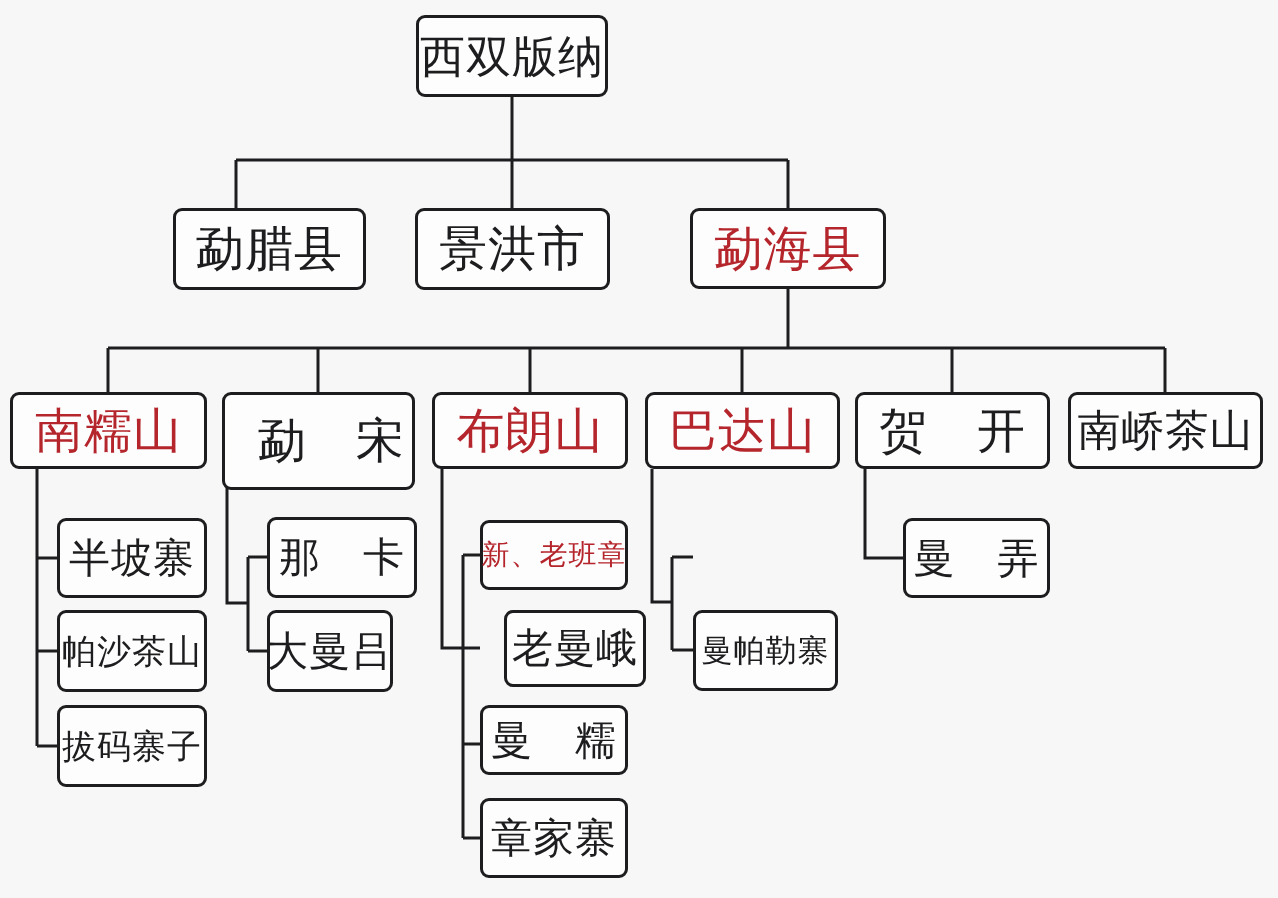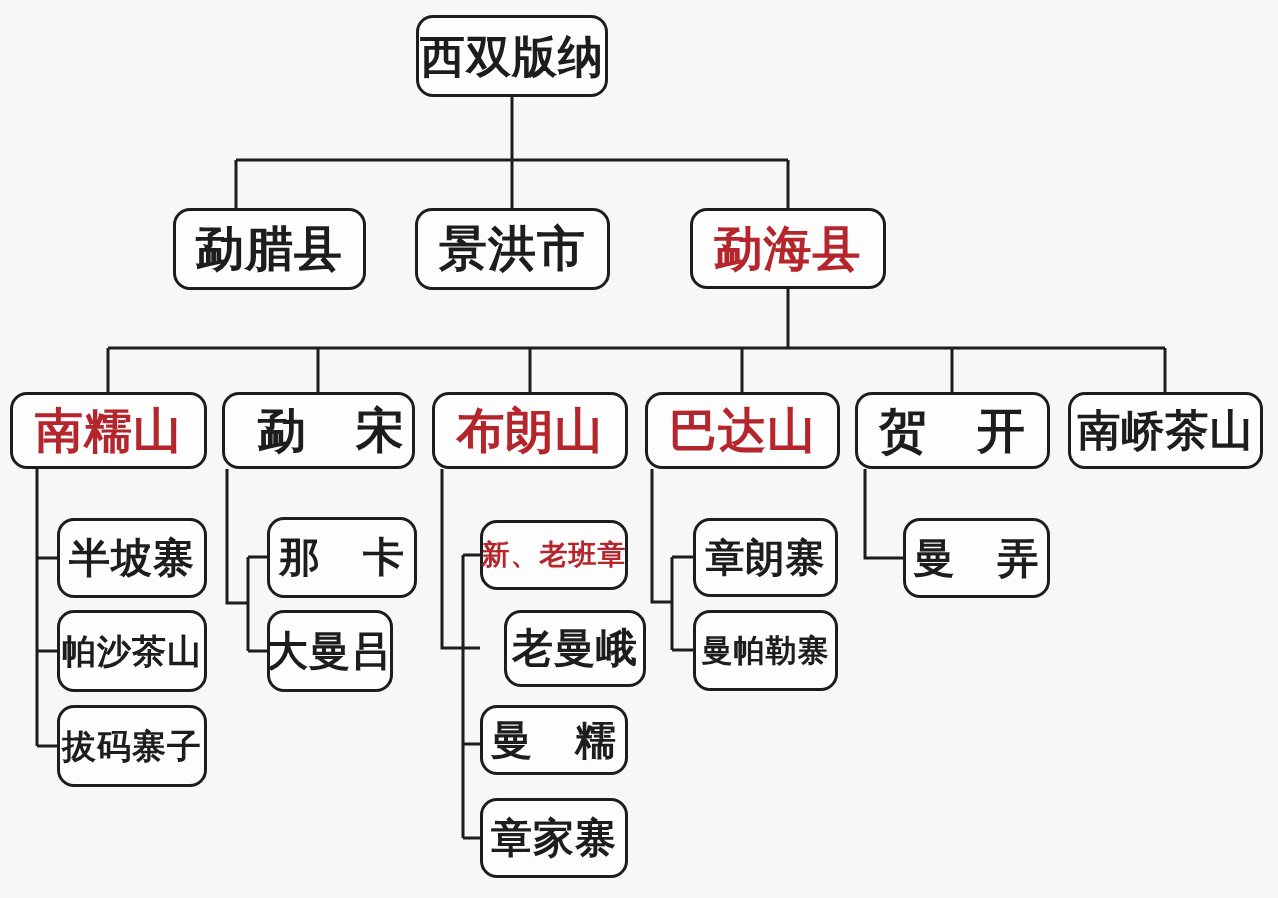--- a/index.html
+++ b/index.html
@@ -5,24 +5,24 @@
   html,body{margin:0;padding:0;background:var(--bg,#f7f7f8);}
   #canvas{
     position:relative;width:1278px;height:898px;background:var(--bg,#f7f7f8);
     font-family:"Liberation Sans","DejaVu Sans",sans-serif;overflow:hidden;
   }
   #edges{position:absolute;left:0;top:0;}
   .node{
     position:absolute;display:flex;align-items:center;justify-content:center;
     background:var(--box-bg,#fdfdfe);
     border:3px solid var(--line,#1d1d1f);
-    border-radius:17px;
+    border-radius:9px;
     color:var(--ink,#1d1d1f);
     box-sizing:border-box;
-    font-weight:700;
+    font-weight:400;
     letter-spacing:1px;
     white-space:nowrap;
     line-height:1;
   }
   .node.red{color:var(--red,#b5262c);}
   polyline{fill:none;stroke:var(--line,#1d1d1f);stroke-width:3;}
 </style>
 </head>
 <body>
 
@@ -58,30 +58,29 @@
       <polyline points="672,557 672,650"></polyline>
       <polyline points="672,557 693,557"></polyline>
       <polyline points="672,650 693,650"></polyline>
       <polyline points="865,469 865,558 903,558"></polyline>
     </svg>
 <div class="node" style="left: 416px; top: 15px; width: 192px; height: 82px; font-size: 45px;">西双版纳</div>
     <div class="node" style="left: 140px; top: 208px; width: 193px; height: 82px; font-size: 48px; margin-left: 33px;">勐腊县</div>
     <div class="node" style="left: 415px; top: 208px; width: 195px; height: 82px; font-size: 48px;">景洪市</div>
     <div class="node red" style="left: 690px; top: 208px; width: 196px; height: 81px; font-size: 48px;">勐海县</div>
     <div class="node red" style="left: 10px; top: 392px; width: 197px; height: 77px; font-size: 48px;">南糯山</div>
-    <div class="node" style="left: 222px; top: 392px; width: 193px; height: 77px; font-size: 48px; padding-left: 26px;">勐　宋</div>
+    <div class="node" style="left: 222px; top: 392px; width: 193px; height: 98px; font-size: 48px; padding-left: 26px;">勐　宋</div>
     <div class="node red" style="left: 432px; top: 392px; width: 196px; height: 77px; font-size: 48px;">布朗山</div>
     <div class="node red" style="left: 645px; top: 392px; width: 195px; height: 77px; font-size: 48px;">巴达山</div>
     <div class="node" style="left: 855px; top: 392px; width: 195px; height: 77px; font-size: 48px;">贺　开</div>
     <div class="node" style="left: 1068px; top: 392px; width: 195px; height: 77px; font-size: 43px;">南峤茶山</div>
     <div class="node" style="left: 57px; top: 518px; width: 150px; height: 80px; font-size: 41px;">半坡寨</div>
     <div class="node" style="left: 57px; top: 610px; width: 150px; height: 82px; font-size: 34px;">帕沙茶山</div>
     <div class="node" style="left: 57px; top: 705px; width: 150px; height: 82px; font-size: 34px;">拔码寨子</div>
     <div class="node" style="left: 267px; top: 517px; width: 150px; height: 81px; font-size: 41px;">那　卡</div>
     <div class="node" style="left: 267px; top: 610px; width: 126px; height: 82px; font-size: 41px;">大曼吕</div>
     <div class="node red" style="left: 480px; top: 520px; width: 148px; height: 70px; font-size: 28px;">新、老班章</div>
     <div class="node" style="left: 480px; top: 610px; width: 142px; height: 77px; font-size: 41px; margin-left: 24px;">老曼峨</div>
     <div class="node" style="left: 480px; top: 705px; width: 148px; height: 70px; font-size: 41px;">曼　糯</div>
     <div class="node" style="left: 480px; top: 798px; width: 148px; height: 80px; font-size: 41px;">章家寨</div>
-    <div class="node" style="left: 693px; top: 518px; width: 145px; height: 79px; font-size: 39px;">章朗寨</div>
     <div class="node" style="left: 693px; top: 610px; width: 145px; height: 81px; font-size: 31px;">曼帕勒寨</div>
     <div class="node" style="left: 903px; top: 518px; width: 147px; height: 80px; font-size: 41px; text-align: right;">曼　弄</div>
   </div>
 
 </body></html>

